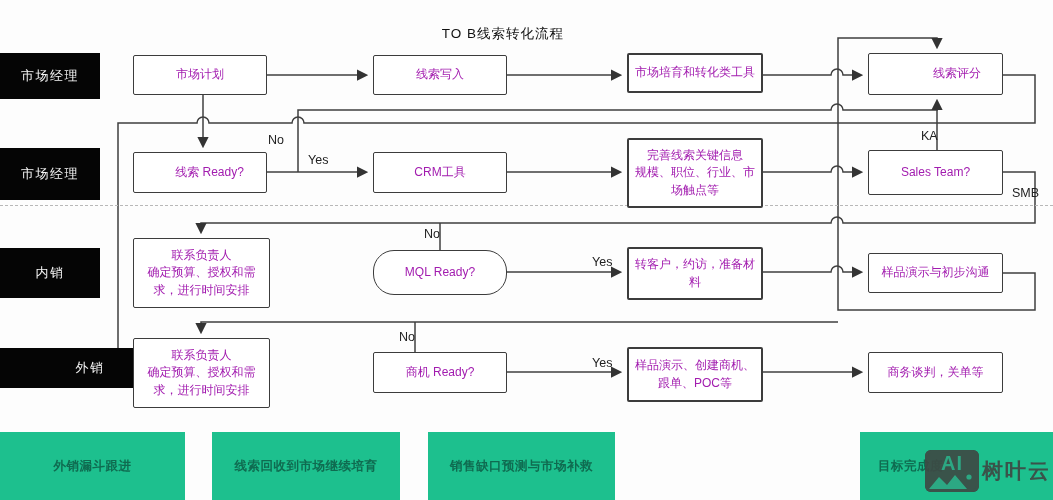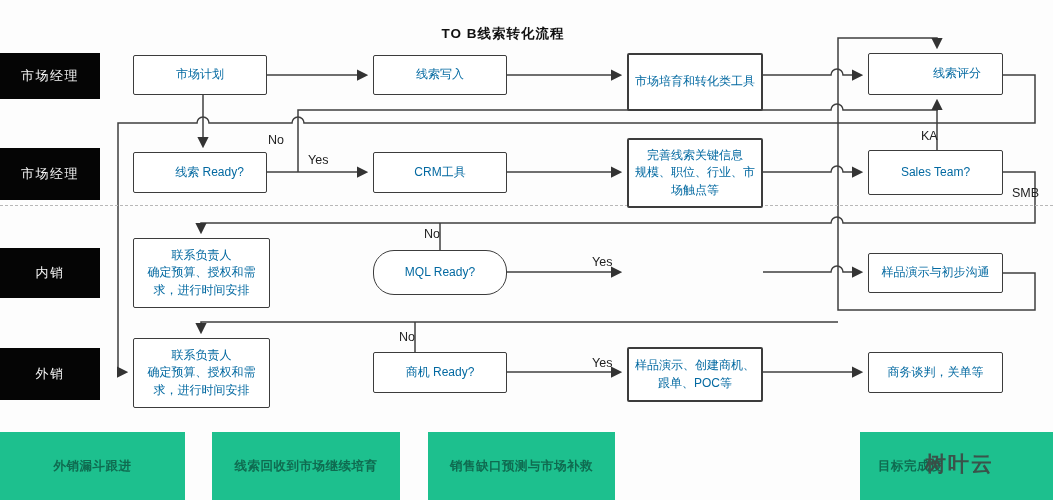--- a/index.html
+++ b/index.html
@@ -9,31 +9,31 @@
     --watermark:#3d4a45;
   }
   html,body{margin:0;padding:0;background:#e9e9e9;}
   #stage{
     position:relative;width:1053px;height:500px;background:#fdfdfd;
     font-family:"Liberation Sans","DejaVu Sans",sans-serif;
     overflow:hidden;margin:0 auto;
   }
   .title{
     position:absolute;left:393px;top:25px;width:220px;text-align:center;
-    font-size:13.5px;font-weight:bold;color:#111;letter-spacing:1px;
+    font-size:13.5px;font-weight:normal;color:#111;letter-spacing:1px;
   }
   .lane{
     position:absolute;left:0;width:100px;background:var(--lane_bg);color:#f5f5f5;
     display:flex;align-items:center;justify-content:center;
     font-size:13px;letter-spacing:1.5px;
   }
   .node{
     position:absolute;background:#fff;border:1.6px solid #3c3c3c;border-radius:2px;
     display:flex;align-items:center;justify-content:center;text-align:center;
-    font-size:12px;color:#0369a1;line-height:1.45;padding:2px 5px;box-sizing:border-box;
+    font-size:12px;color:#a21caf;line-height:1.45;padding:2px 5px;box-sizing:border-box;
     white-space:pre-line;
   }
   .edge-label{
     position:absolute;font-size:12.5px;color:#222;background:transparent;
     font-family:"Liberation Sans","DejaVu Sans",sans-serif;
   }
   .lane-divider{
     position:absolute;left:0;top:205px;width:1053px;border-top:1.5px dashed #b8b8b8;
   }
   .footer-box{
@@ -105,36 +105,37 @@
     </g>
   </svg>
 
   <div class="lane-divider"></div>
 
   <div class="title">TO B线索转化流程</div>
 
   <div class="lane" style="top:53px;height:46px;">市场经理</div>
   <div class="lane" style="top:148px;height:52px;">市场经理</div>
   <div class="lane" style="top:248px;height:50px;">内销</div>
-  <div class="lane" style="top:348px;height:52px;">外销</div>
+  <div class="lane" style="top:348px;height:40px;padding-left:40px;">外销</div>
 
   <div class="node" style="left:133px;top:55px;width:134px;height:40px;">市场计划</div>
   <div class="node" style="left:373px;top:55px;width:134px;height:40px;">线索写入</div>
-  <div class="node" style="left:627px;top:53px;width:136px;height:58px;border-width:2px;">市场培育和转化类工具</div>
+  <div class="node" style="left:627px;top:53px;width:136px;height:40px;border-width:2px;">市场培育和转化类工具</div>
   <div class="node" style="left:868px;top:53px;width:135px;height:42px;padding-left:48px;">线索评分</div>
 
   <div class="node" style="left:133px;top:152px;width:134px;height:41px;padding-left:24px;">线索 Ready?</div>
   <div class="node" style="left:373px;top:152px;width:134px;height:41px;">CRM工具</div>
   <div class="node" style="left:627px;top:138px;width:136px;height:70px;border-width:2px;">完善线索关键信息
 规模、职位、行业、市场触点等</div>
   <div class="node" style="left:868px;top:150px;width:135px;height:45px;">Sales Team?</div>
 
   <div class="node" style="left:133px;top:238px;width:137px;height:70px;">联系负责人
 确定预算、授权和需求，进行时间安排</div>
   <div class="node" style="left:373px;top:250px;width:134px;height:45px;border-radius:21px;">MQL Ready?</div>
+  <div class="node" style="left:627px;top:247px;width:136px;height:53px;border-width:2px;">转客户，约访，准备材料</div>
   <div class="node" style="left:868px;top:253px;width:135px;height:40px;">样品演示与初步沟通</div>
 
   <div class="node" style="left:133px;top:338px;width:137px;height:70px;">联系负责人
 确定预算、授权和需求，进行时间安排</div>
   <div class="node" style="left:373px;top:352px;width:134px;height:41px;">商机 Ready?</div>
   <div class="node" style="left:627px;top:347px;width:136px;height:55px;border-width:2px;">样品演示、创建商机、跟单、POC等</div>
   <div class="node" style="left:868px;top:352px;width:135px;height:41px;">商务谈判，关单等</div>
 
   <div class="edge-label" style="left:268px;top:133px;">No</div>
   <div class="edge-label" style="left:308px;top:153px;">Yes</div>
@@ -144,16 +145,23 @@
   <div class="edge-label" style="left:592px;top:356px;">Yes</div>
   <div class="edge-label" style="left:921px;top:129px;">KA</div>
   <div class="edge-label" style="left:1012px;top:186px;">SMB</div>
 
   <div class="footer-box" style="left:0;width:185px;">外销漏斗跟进</div>
   <div class="footer-box" style="left:212px;width:188px;">线索回收到市场继续培育</div>
   <div class="footer-box" style="left:428px;width:187px;">销售缺口预测与市场补救</div>
   <div class="footer-box" style="left:860px;width:193px;justify-content:flex-start;padding-left:18px;">目标完成度</div>
 
   <div class="watermark">
+    <div class="wm-badge">
+      <span class="ai">AI</span>
+      <svg width="46" height="16" viewBox="0 0 46 16">
+        <path d="M0,16 L10,4 L18,12 L26,2 L38,16 Z" fill="#2ea783"></path>
+        <circle cx="40" cy="4" r="2.6" fill="#2ea783"></circle>
+      </svg>
+    </div>
     <span class="wm-text">树叶云</span>
   </div>
 
 </div>
 
 </body></html>

